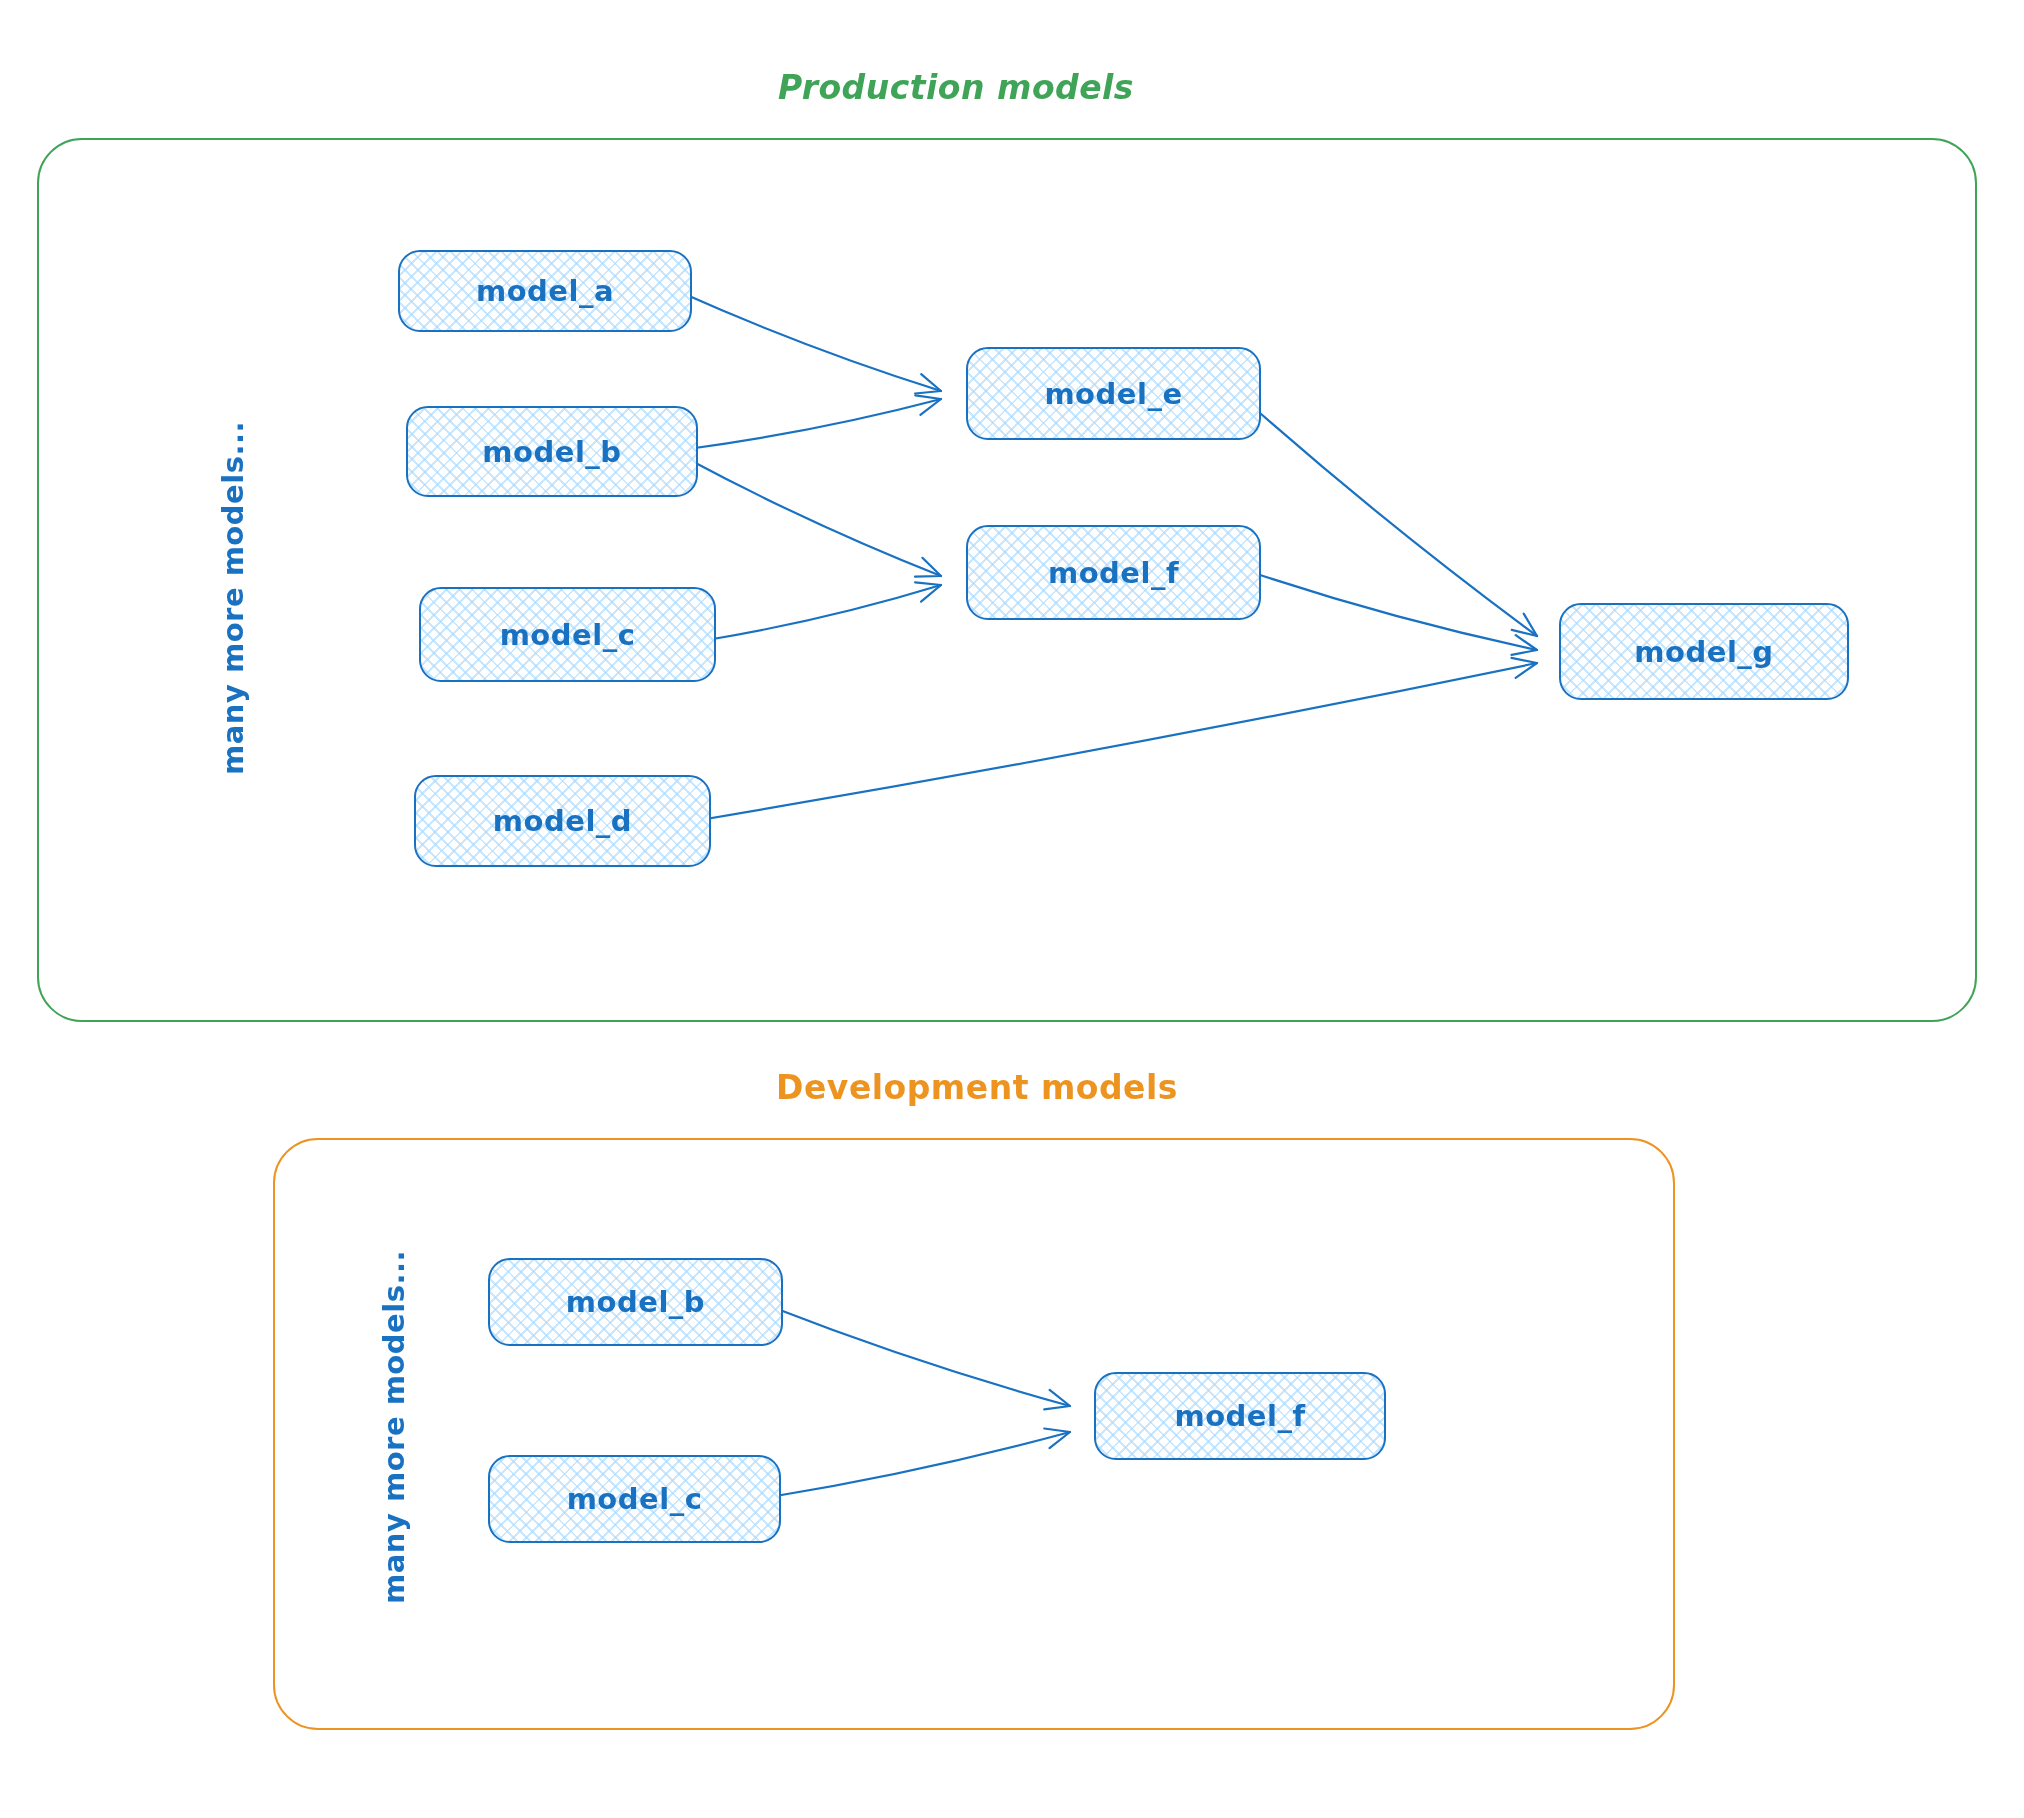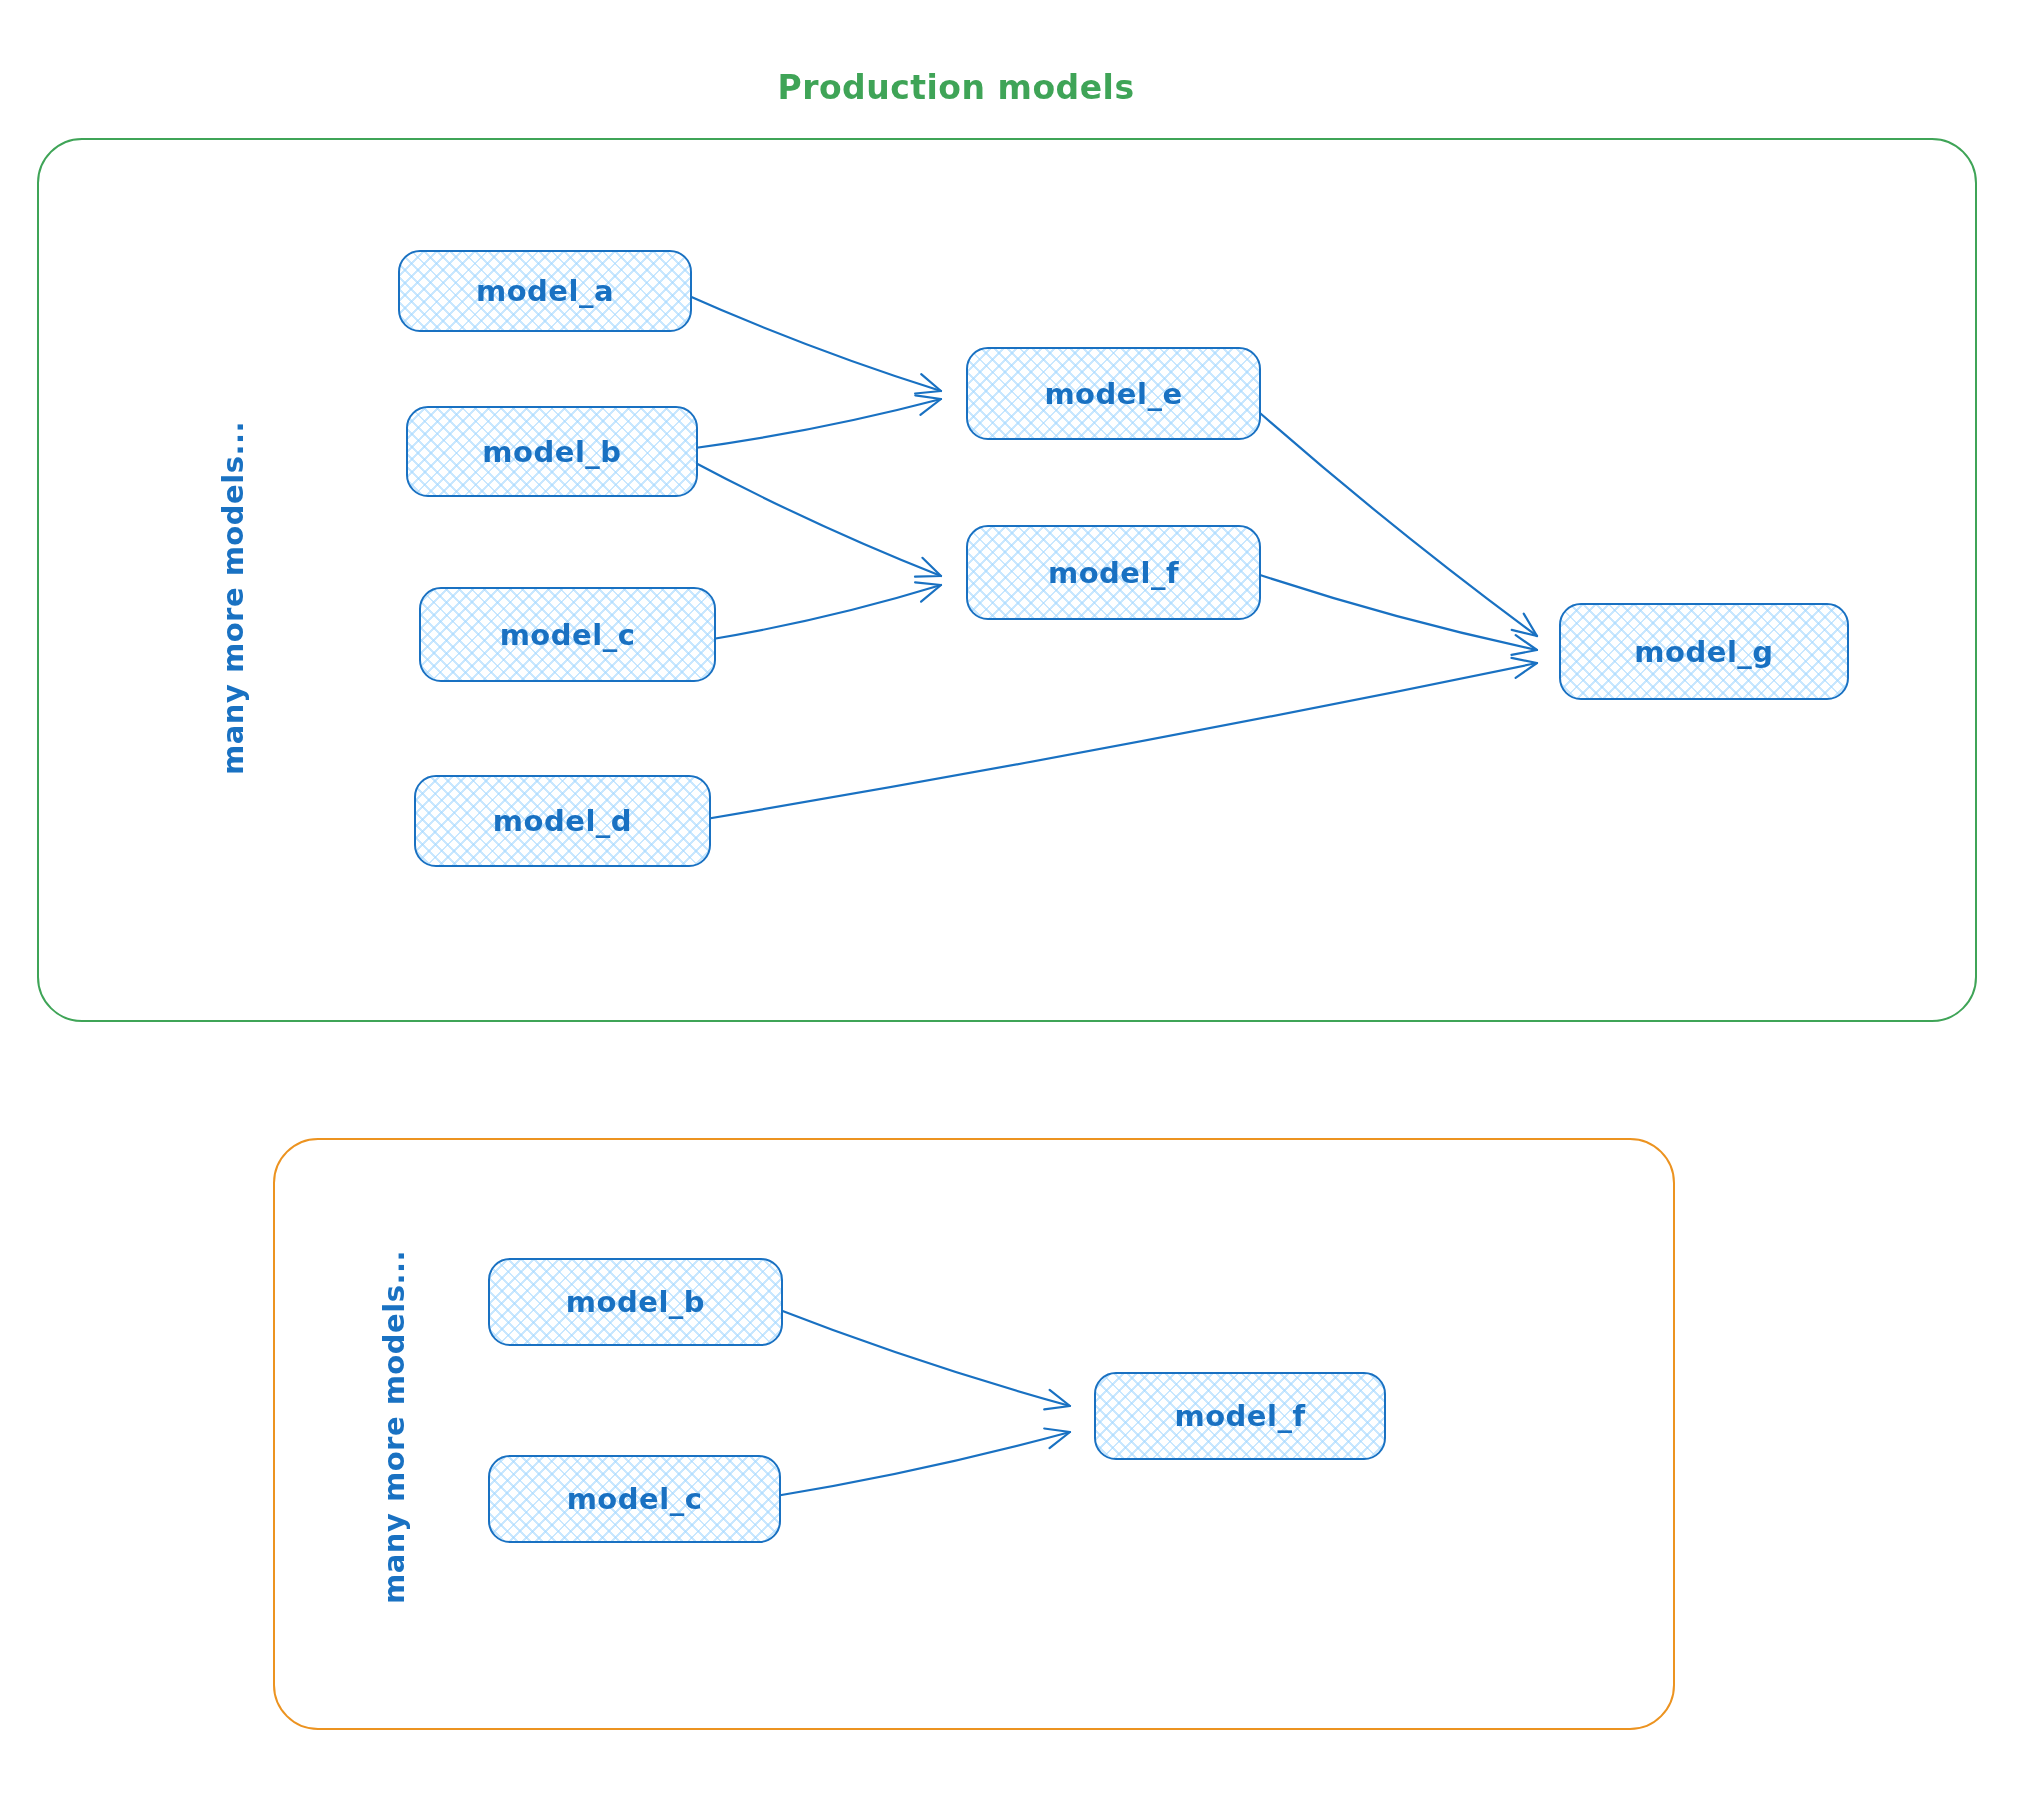--- a/index.html
+++ b/index.html
@@ -89,27 +89,28 @@
       <g stroke="#1971c2">
         <path d="M 772 1307 Q 918.4778221179507 1364.0920101904107 1070 1406"></path>
         <path d="M 1044.2 1409.4 L 1070 1406 L 1049.6 1389.9"></path>
       </g>
       <g stroke="#1971c2">
         <path d="M 770 1497 Q 921.6940267760465 1472.3185851202143 1070 1432"></path>
         <path d="M 1049.5 1448.1 L 1070 1432 L 1044.2 1428.5"></path>
       </g>
     </svg>
 <div class="frame" style="left: 37px; top: 138px; width: 1940px; height: 884px; border-color: rgb(63, 164, 87); border-radius: 45px;"></div>
-    <div class="section-title" style="left: 956px; top: 68px; color: rgb(63, 164, 87);">Production models</div>
+    <div class="section-title" style="left: 956px; top: 68px; color: rgb(63, 164, 87); font-style: italic;">Production models</div>
     <div class="side-label" style="left: 233px; top: 598px; color: rgb(25, 113, 194);">many more models...</div>
     <div class="node" style="left: 382px; top: 250px; width: 294px; height: 82px; border-color: rgb(25, 113, 194); color: rgb(25, 113, 194); background-image: repeating-linear-gradient(45deg, rgba(165, 216, 255, 0.6) 0px, rgba(165, 216, 255, 0.6) 2px, transparent 2px, transparent 9px), repeating-linear-gradient(-45deg, rgba(165, 216, 255, 0.6) 0px, rgba(165, 216, 255, 0.6) 2px, transparent 2px, transparent 9px);">model_a</div>
     <div class="node" style="left: 390px; top: 406px; width: 292px; height: 91px; border-color: rgb(25, 113, 194); color: rgb(25, 113, 194); background-image: repeating-linear-gradient(45deg, rgba(165, 216, 255, 0.6) 0px, rgba(165, 216, 255, 0.6) 2px, transparent 2px, transparent 9px), repeating-linear-gradient(-45deg, rgba(165, 216, 255, 0.6) 0px, rgba(165, 216, 255, 0.6) 2px, transparent 2px, transparent 9px);">model_b</div>
     <div class="node" style="left: 403px; top: 587px; width: 297px; height: 95px; border-color: rgb(25, 113, 194); color: rgb(25, 113, 194); background-image: repeating-linear-gradient(45deg, rgba(165, 216, 255, 0.6) 0px, rgba(165, 216, 255, 0.6) 2px, transparent 2px, transparent 9px), repeating-linear-gradient(-45deg, rgba(165, 216, 255, 0.6) 0px, rgba(165, 216, 255, 0.6) 2px, transparent 2px, transparent 9px);">model_c</div>
     <div class="node" style="left: 398px; top: 775px; width: 297px; height: 92px; border-color: rgb(25, 113, 194); color: rgb(25, 113, 194); background-image: repeating-linear-gradient(45deg, rgba(165, 216, 255, 0.6) 0px, rgba(165, 216, 255, 0.6) 2px, transparent 2px, transparent 9px), repeating-linear-gradient(-45deg, rgba(165, 216, 255, 0.6) 0px, rgba(165, 216, 255, 0.6) 2px, transparent 2px, transparent 9px);">model_d</div>
     <div class="node" style="left: 950px; top: 347px; width: 295px; height: 93px; border-color: rgb(25, 113, 194); color: rgb(25, 113, 194); background-image: repeating-linear-gradient(45deg, rgba(165, 216, 255, 0.6) 0px, rgba(165, 216, 255, 0.6) 2px, transparent 2px, transparent 9px), repeating-linear-gradient(-45deg, rgba(165, 216, 255, 0.6) 0px, rgba(165, 216, 255, 0.6) 2px, transparent 2px, transparent 9px);">model_e</div>
     <div class="node" style="left: 950px; top: 525px; width: 295px; height: 95px; border-color: rgb(25, 113, 194); color: rgb(25, 113, 194); background-image: repeating-linear-gradient(45deg, rgba(165, 216, 255, 0.6) 0px, rgba(165, 216, 255, 0.6) 2px, transparent 2px, transparent 9px), repeating-linear-gradient(-45deg, rgba(165, 216, 255, 0.6) 0px, rgba(165, 216, 255, 0.6) 2px, transparent 2px, transparent 9px);">model_f</div>
     <div class="node" style="left: 1543px; top: 603px; width: 290px; height: 97px; border-color: rgb(25, 113, 194); color: rgb(25, 113, 194); background-image: repeating-linear-gradient(45deg, rgba(165, 216, 255, 0.6) 0px, rgba(165, 216, 255, 0.6) 2px, transparent 2px, transparent 9px), repeating-linear-gradient(-45deg, rgba(165, 216, 255, 0.6) 0px, rgba(165, 216, 255, 0.6) 2px, transparent 2px, transparent 9px);">model_g</div>
     <div class="frame" style="left: 273px; top: 1138px; width: 1402px; height: 592px; border-color: rgb(236, 147, 32); border-radius: 45px;"></div>
+    <div class="section-title" style="left: 977px; top: 1068px; color: rgb(236, 147, 32);">Development models</div>
     <div class="side-label" style="left: 394px; top: 1427px; color: rgb(25, 113, 194);">many more models...</div>
     <div class="node" style="left: 472px; top: 1258px; width: 295px; height: 88px; border-color: rgb(25, 113, 194); color: rgb(25, 113, 194); background-image: repeating-linear-gradient(45deg, rgba(165, 216, 255, 0.6) 0px, rgba(165, 216, 255, 0.6) 2px, transparent 2px, transparent 9px), repeating-linear-gradient(-45deg, rgba(165, 216, 255, 0.6) 0px, rgba(165, 216, 255, 0.6) 2px, transparent 2px, transparent 9px);">model_b</div>
     <div class="node" style="left: 472px; top: 1455px; width: 293px; height: 88px; border-color: rgb(25, 113, 194); color: rgb(25, 113, 194); background-image: repeating-linear-gradient(45deg, rgba(165, 216, 255, 0.6) 0px, rgba(165, 216, 255, 0.6) 2px, transparent 2px, transparent 9px), repeating-linear-gradient(-45deg, rgba(165, 216, 255, 0.6) 0px, rgba(165, 216, 255, 0.6) 2px, transparent 2px, transparent 9px);">model_c</div>
     <div class="node" style="left: 1078px; top: 1372px; width: 292px; height: 88px; border-color: rgb(25, 113, 194); color: rgb(25, 113, 194); background-image: repeating-linear-gradient(45deg, rgba(165, 216, 255, 0.6) 0px, rgba(165, 216, 255, 0.6) 2px, transparent 2px, transparent 9px), repeating-linear-gradient(-45deg, rgba(165, 216, 255, 0.6) 0px, rgba(165, 216, 255, 0.6) 2px, transparent 2px, transparent 9px);">model_f</div>
   </div>
 
 </body></html>

